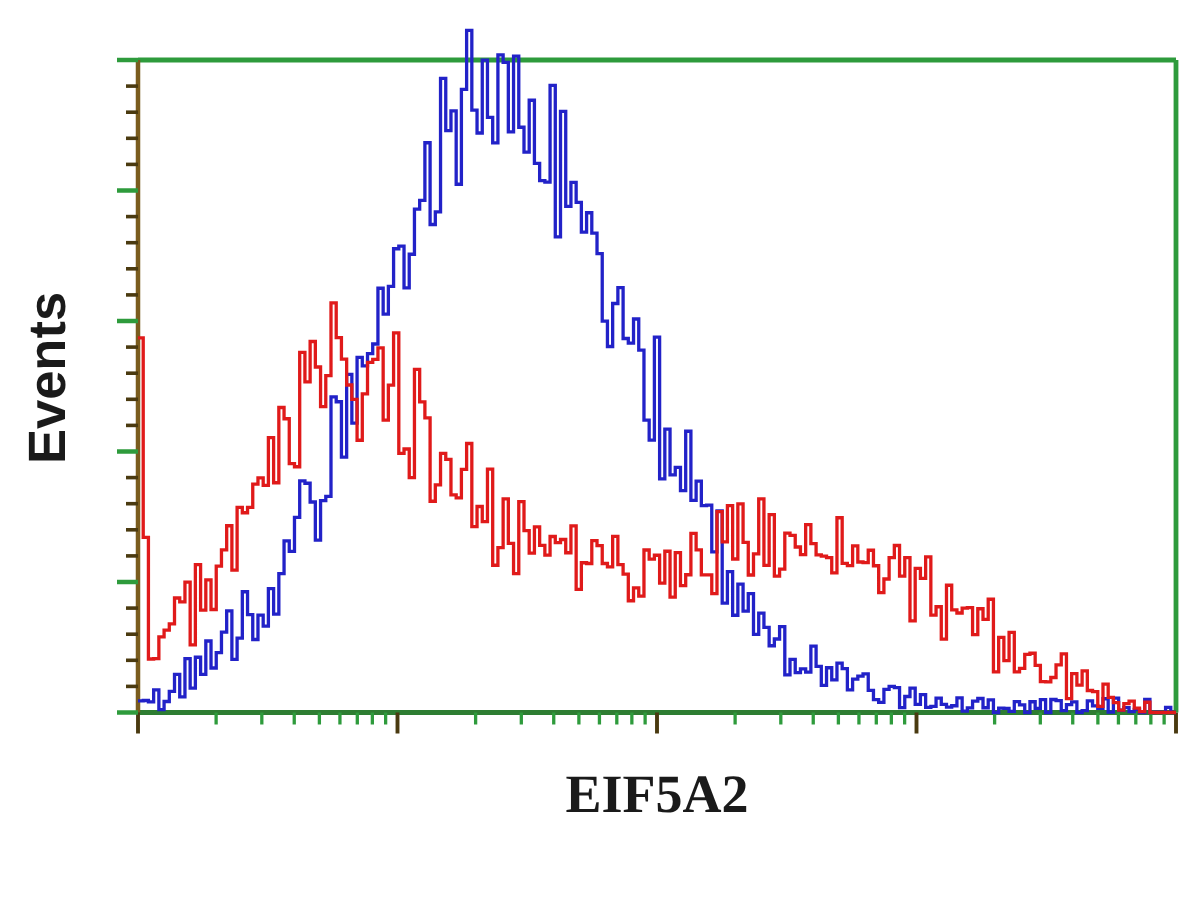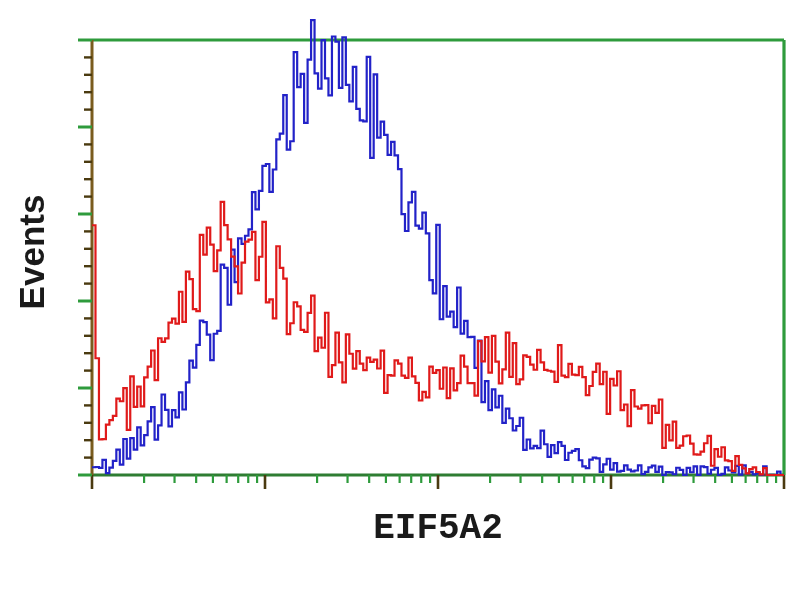--- a/index.html
+++ b/index.html
@@ -32,21 +32,21 @@
   }
   #xlabel{
     position:absolute;
     left:92px;
     top:508px;
     width:692px;
     text-align:center;
     font-size:36px;
     font-weight:600;
     color:#1a1a1a;
-    font-family:Liberation Mono, monospace;
+    font-family:Liberation Serif, serif;
     white-space:nowrap;
   }
   svg{display:block;}
 </style>
 </head>
 <body>
 
 <div id="figure">
 
   <div id="ylabel">Events</div>

